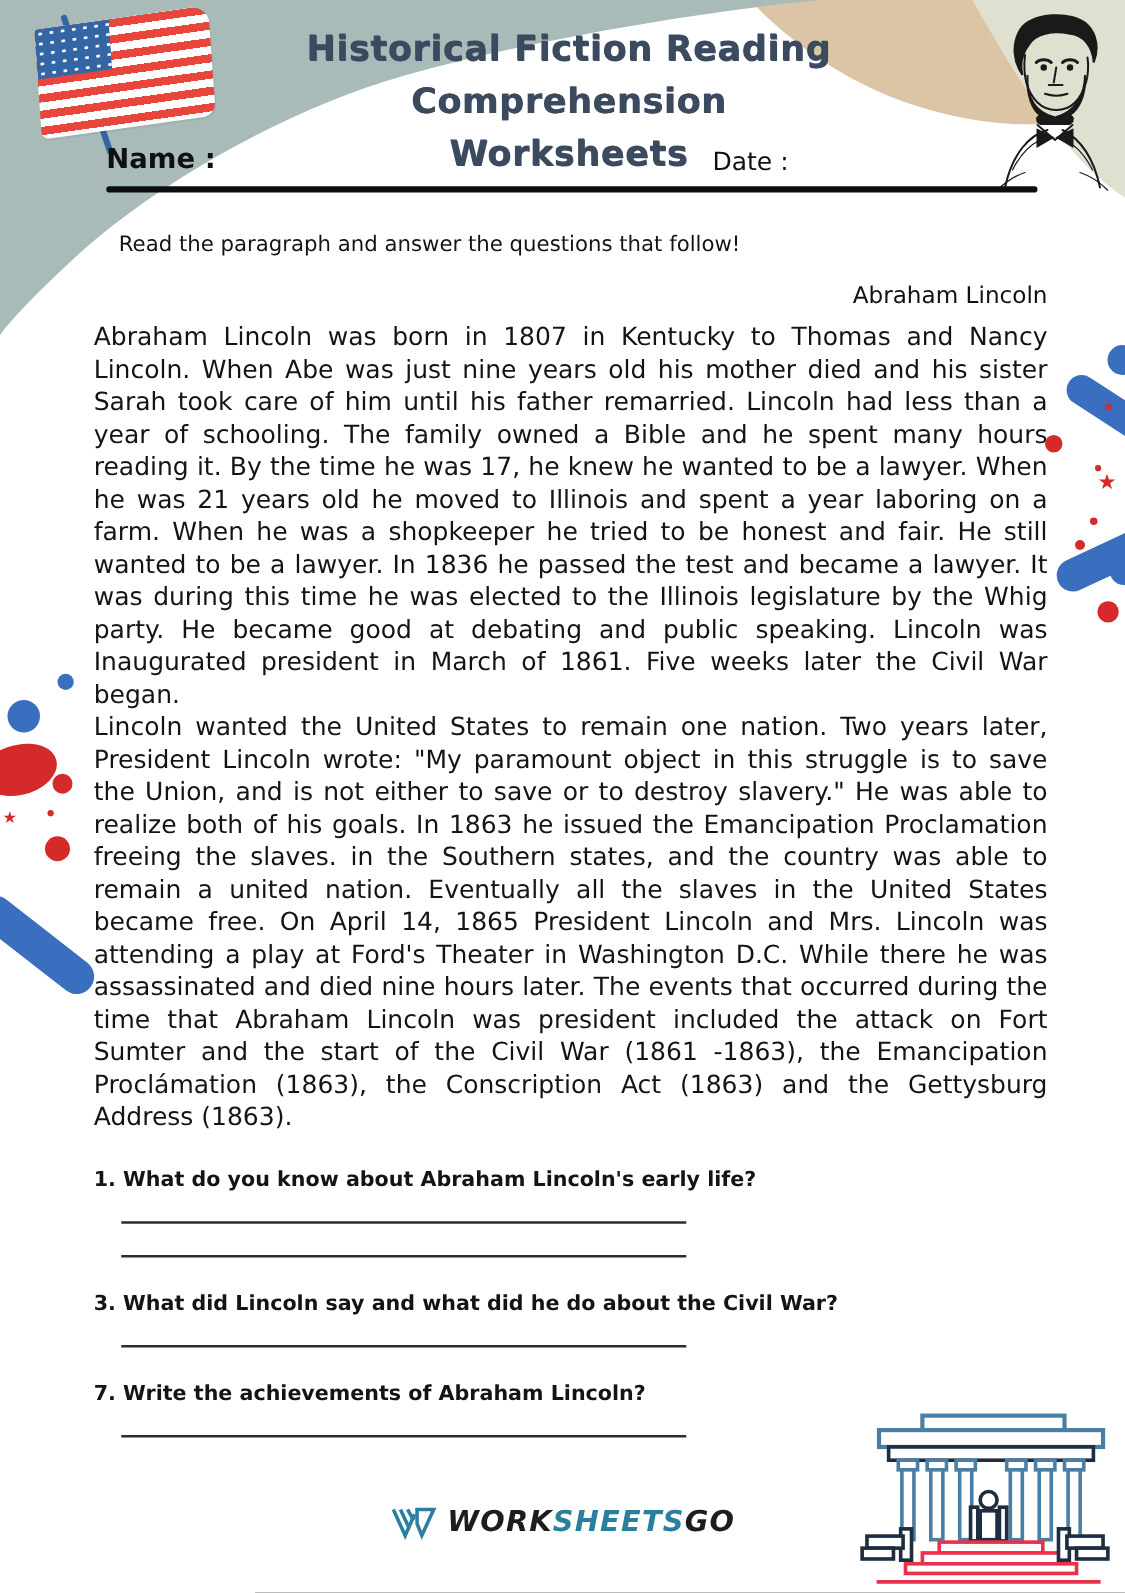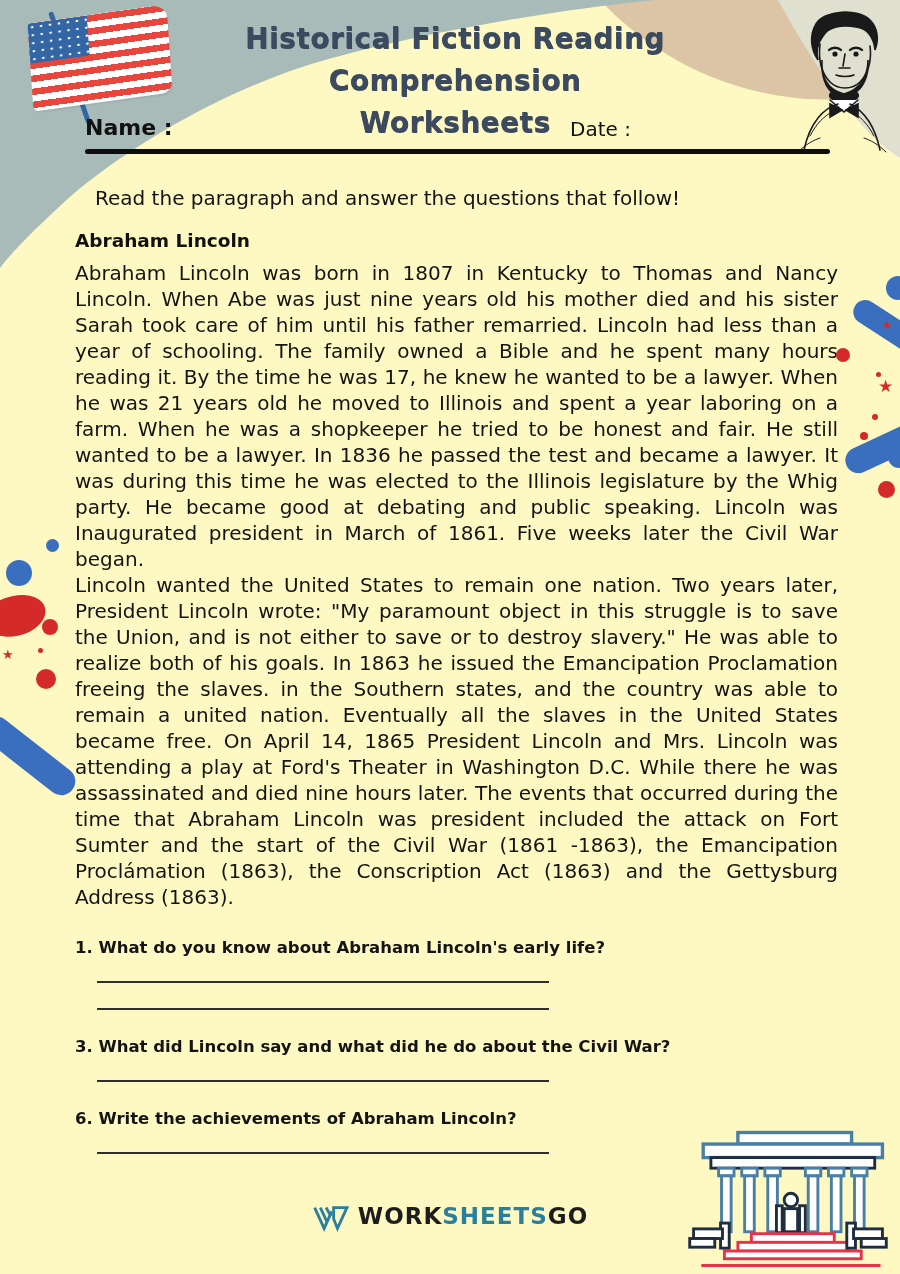--- a/index.html
+++ b/index.html
@@ -1,19 +1,19 @@
 <!DOCTYPE html>
 <html><head>
 <meta charset="utf-8">
 <style>
   * { margin:0; padding:0; box-sizing:border-box; }
   html,body { background:#888; }
   .page {
     position:relative; width:900px; height:1274px; margin:0 auto;
-    background:#fef9c3; overflow:hidden;
+    background:#ffffff; overflow:hidden;
     font-family:"DejaVu Sans", sans-serif; color:#1b1b1b;
   }
   
   .header-bg { position:absolute; top:0; left:0; width:900px; height:290px; }
   .flag-wrap { position:absolute; left:18px; top:6px; width:200px; height:130px; }
   .flag-pole { position:absolute; left:30px; top:6px; width:5px; height:118px;
     background:#3465a4; border-radius:3px; transform:rotate(-19deg); transform-origin:top center; }
   .flag-cloth { position:absolute; left:12px; top:8px; width:140px; height:88px;
     transform:rotate(-4deg) skewY(-4deg); border-radius:4px 14px 10px 6px;
     background:repeating-linear-gradient(#e8453c 0 6.5px, #ffffff 6.5px 13px);
@@ -26,30 +26,30 @@
   .title-line { font-size:28px; font-weight:bold; color:#3b4a5e; letter-spacing:0.5px; line-height:42px;
     text-shadow:0.5px 0.5px 0 #3b4a5e; }
   .portrait { position:absolute; top:4px; right:4px; width:110px; height:150px; }
   .name-date-row { position:absolute; top:115px; left:85px; width:745px; }
   .name-label { position:absolute; left:0; top:0; font-size:22px; font-weight:bold; color:#101010; }
   .date-label { position:absolute; left:485px; top:2px; font-size:20px; font-weight:normal; color:#101010; }
   .header-rule { position:absolute; top:149px; left:85px; width:745px; height:5px;
     background:#0d0d0d; border-radius:3px; }
   
   .content { position:absolute; top:186px; left:75px; width:763px; }
-  .instruction { font-size:20px; margin-left:20px; margin-bottom:20px; color:#141414; }
-  .passage-title { text-align:left; font-size:18.5px; font-weight:bold; margin-bottom:9px; color:#111; }
+  .instruction { font-size:17px; margin-left:20px; margin-bottom:20px; color:#141414; }
+  .passage-title { text-align:right; font-size:18.5px; font-weight:normal; margin-bottom:9px; color:#111; }
   .para { font-size:20px; line-height:26px; text-align:justify; color:#141414; }
   .questions { margin-top:26px; }
   .q-block { margin-bottom:25px; }
   .q-label { font-size:16.5px; color:#141414; line-height:24px;font-weight:bold; }
   .q-blank { width:452px; height:0; border-bottom:2px solid #2e2e2e; margin:21px 0 0 22px; }
   
   .footer-logo { position:absolute; left:50%; top:1203px; transform:translateX(-50%);
-    display:flex; gap:8px; }
+    display:flex; align-items:center; gap:8px;font-style:italic; }
   .logo-text { font-size:23px; font-weight:bold; letter-spacing:1px; }
   .logo-dark { color:#1d1d1d; } .logo-teal { color:#2a7f9e; }
   .memorial { position:absolute; right:6px; top:1126px; width:212px; height:146px; }
   
   .dot { position:absolute; border-radius:50%; }
   .blue { background:#3a6fbf; } .red { background:#d42a2a; }
   .star { position:absolute; color:#d42a2a; line-height:1; }
   .brush { position:absolute; background:#3a6fbf; border-radius:14px; }
   .blob { position:absolute; background:#d42a2a; border-radius:50% 46% 52% 48%; }
 </style>
@@ -112,21 +112,21 @@
         <div class="q-blank"></div>
       </div>
       <div class="q-block">
         <div class="q-blank"></div>
       </div>
       <div class="q-block">
         <div class="q-label">3. What did Lincoln say and what did he do about the Civil War?</div>
         <div class="q-blank"></div>
       </div>
       <div class="q-block">
-        <div class="q-label">6. Write the achievements of Abraham Lincoln?</div>
+        <div class="q-label">7. Write the achievements of Abraham Lincoln?</div>
         <div class="q-blank"></div>
       </div>
     </div>
   </div>
 
   <div class="footer-logo">
     <svg width="38" height="30" viewBox="0 0 40 30" aria-hidden="true">
       <g stroke="#2a7f9e" stroke-width="3" fill="none" stroke-linejoin="miter">
         <path d="M3,4 L13,26 L21,8"></path>
         <path d="M9,4 L16,19"></path>

